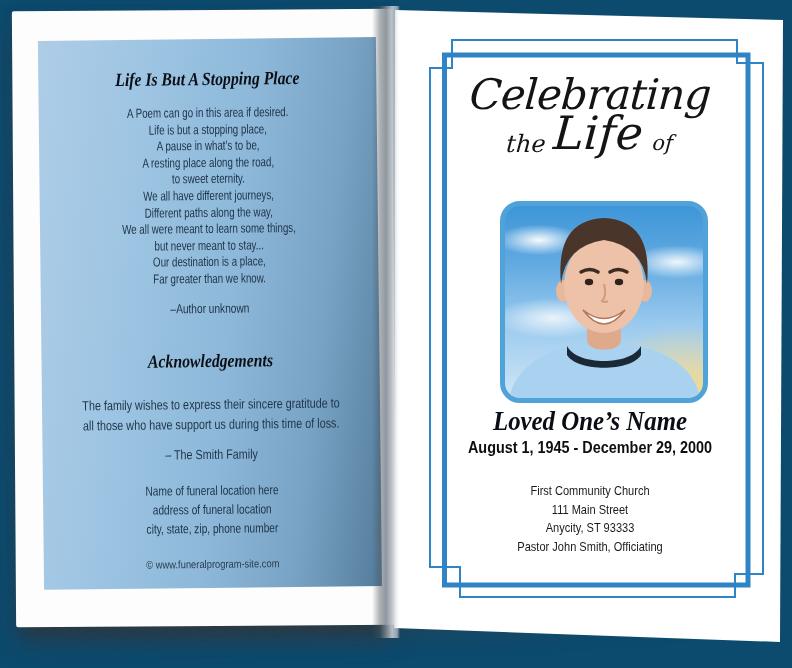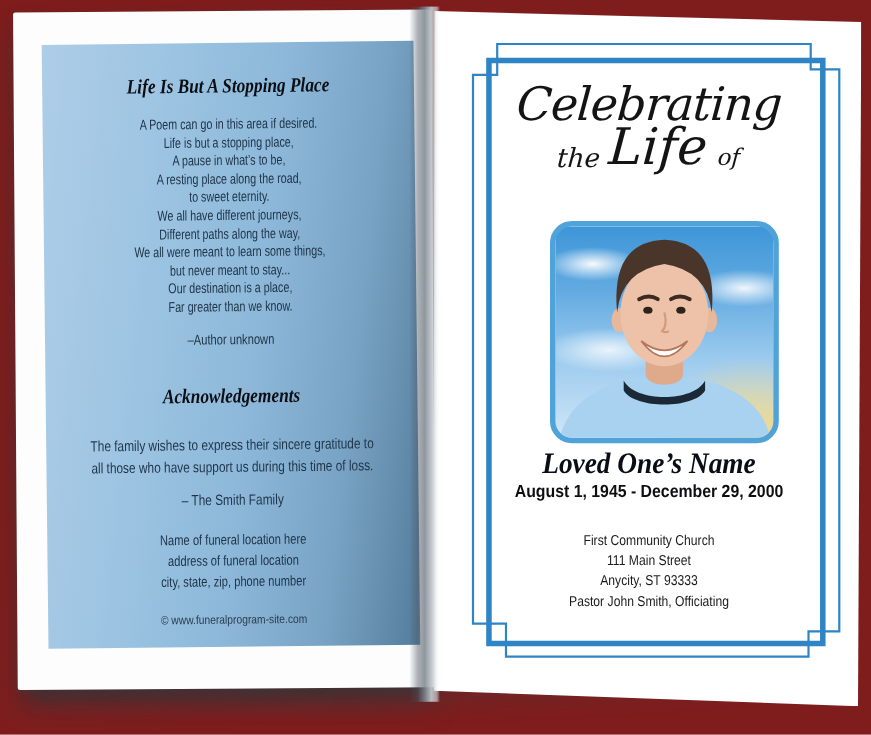--- a/index.html
+++ b/index.html
@@ -1,18 +1,18 @@
 <!DOCTYPE html>
 <html><head>
 <meta charset="utf-8">
 <style>
   html,body { margin:0; padding:0; background:#ffffff; }
   .scene {
     position:relative; width:792px; height:668px; overflow:hidden;
-    background:#7f1d1d; font-family:"Liberation Sans", sans-serif;
+    background:#0c4a6e; font-family:"Liberation Sans", sans-serif;
   }
 
   
   .shadow-wide {
     position:absolute; left:30px; top:602px; width:730px; height:48px;
     background:radial-gradient(ellipse at 35% 30%, rgba(60,64,68,.45), rgba(60,64,68,0) 72%);
     filter:blur(6px); z-index:0;
   }
   .shadow-left-page {
     position:absolute; left:24px; top:618px; width:362px; height:20px;

